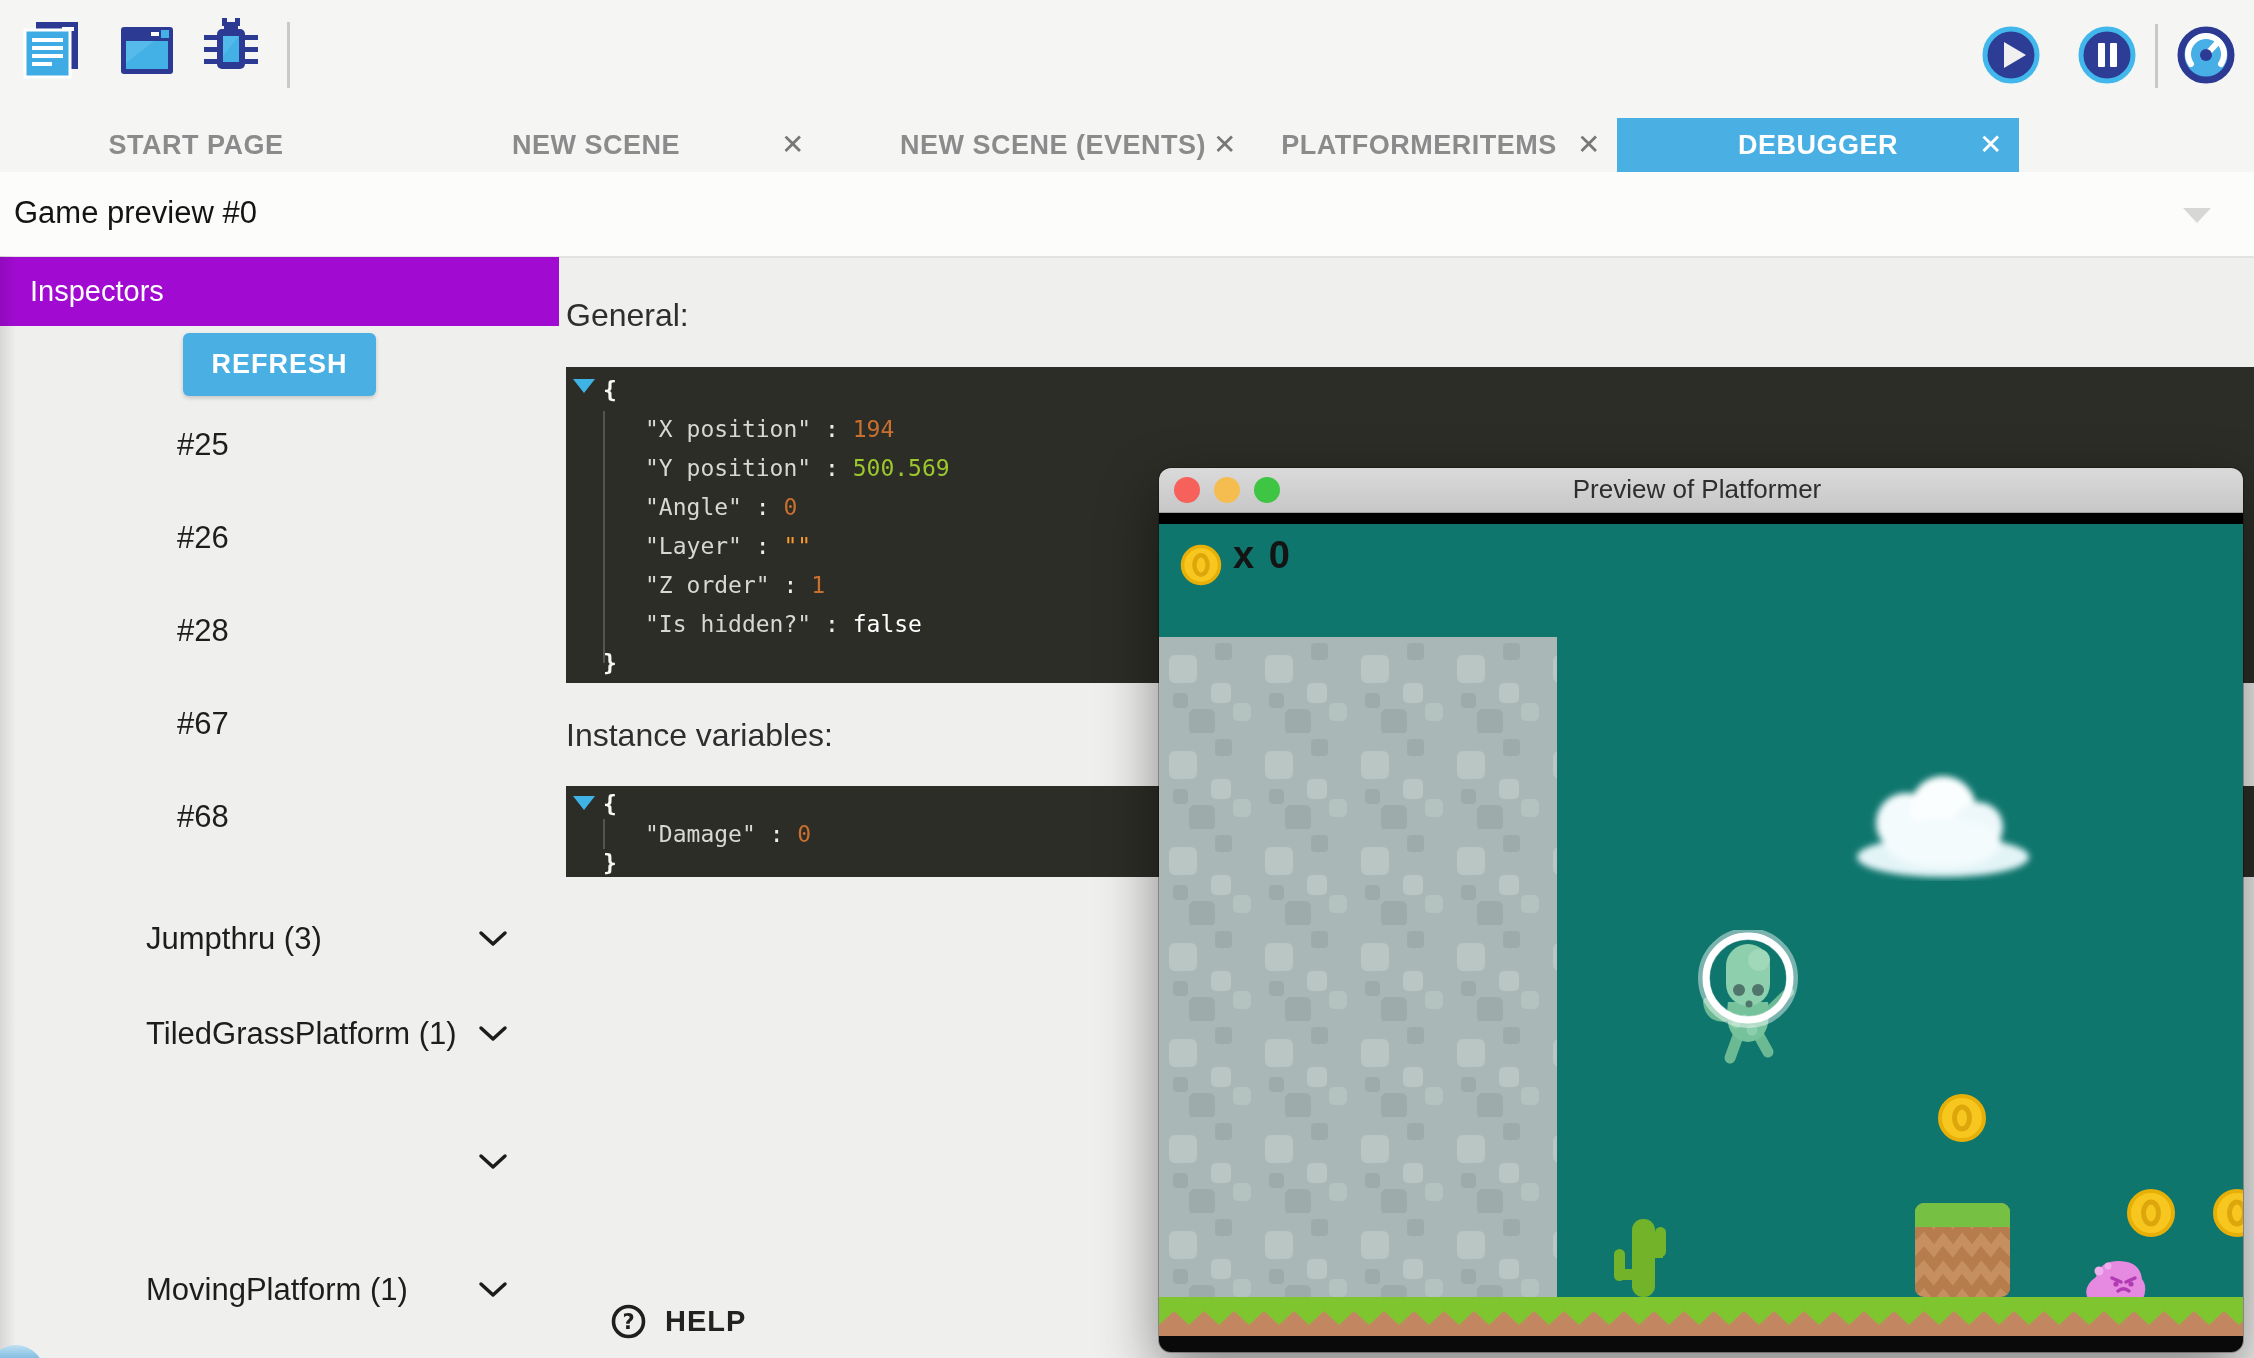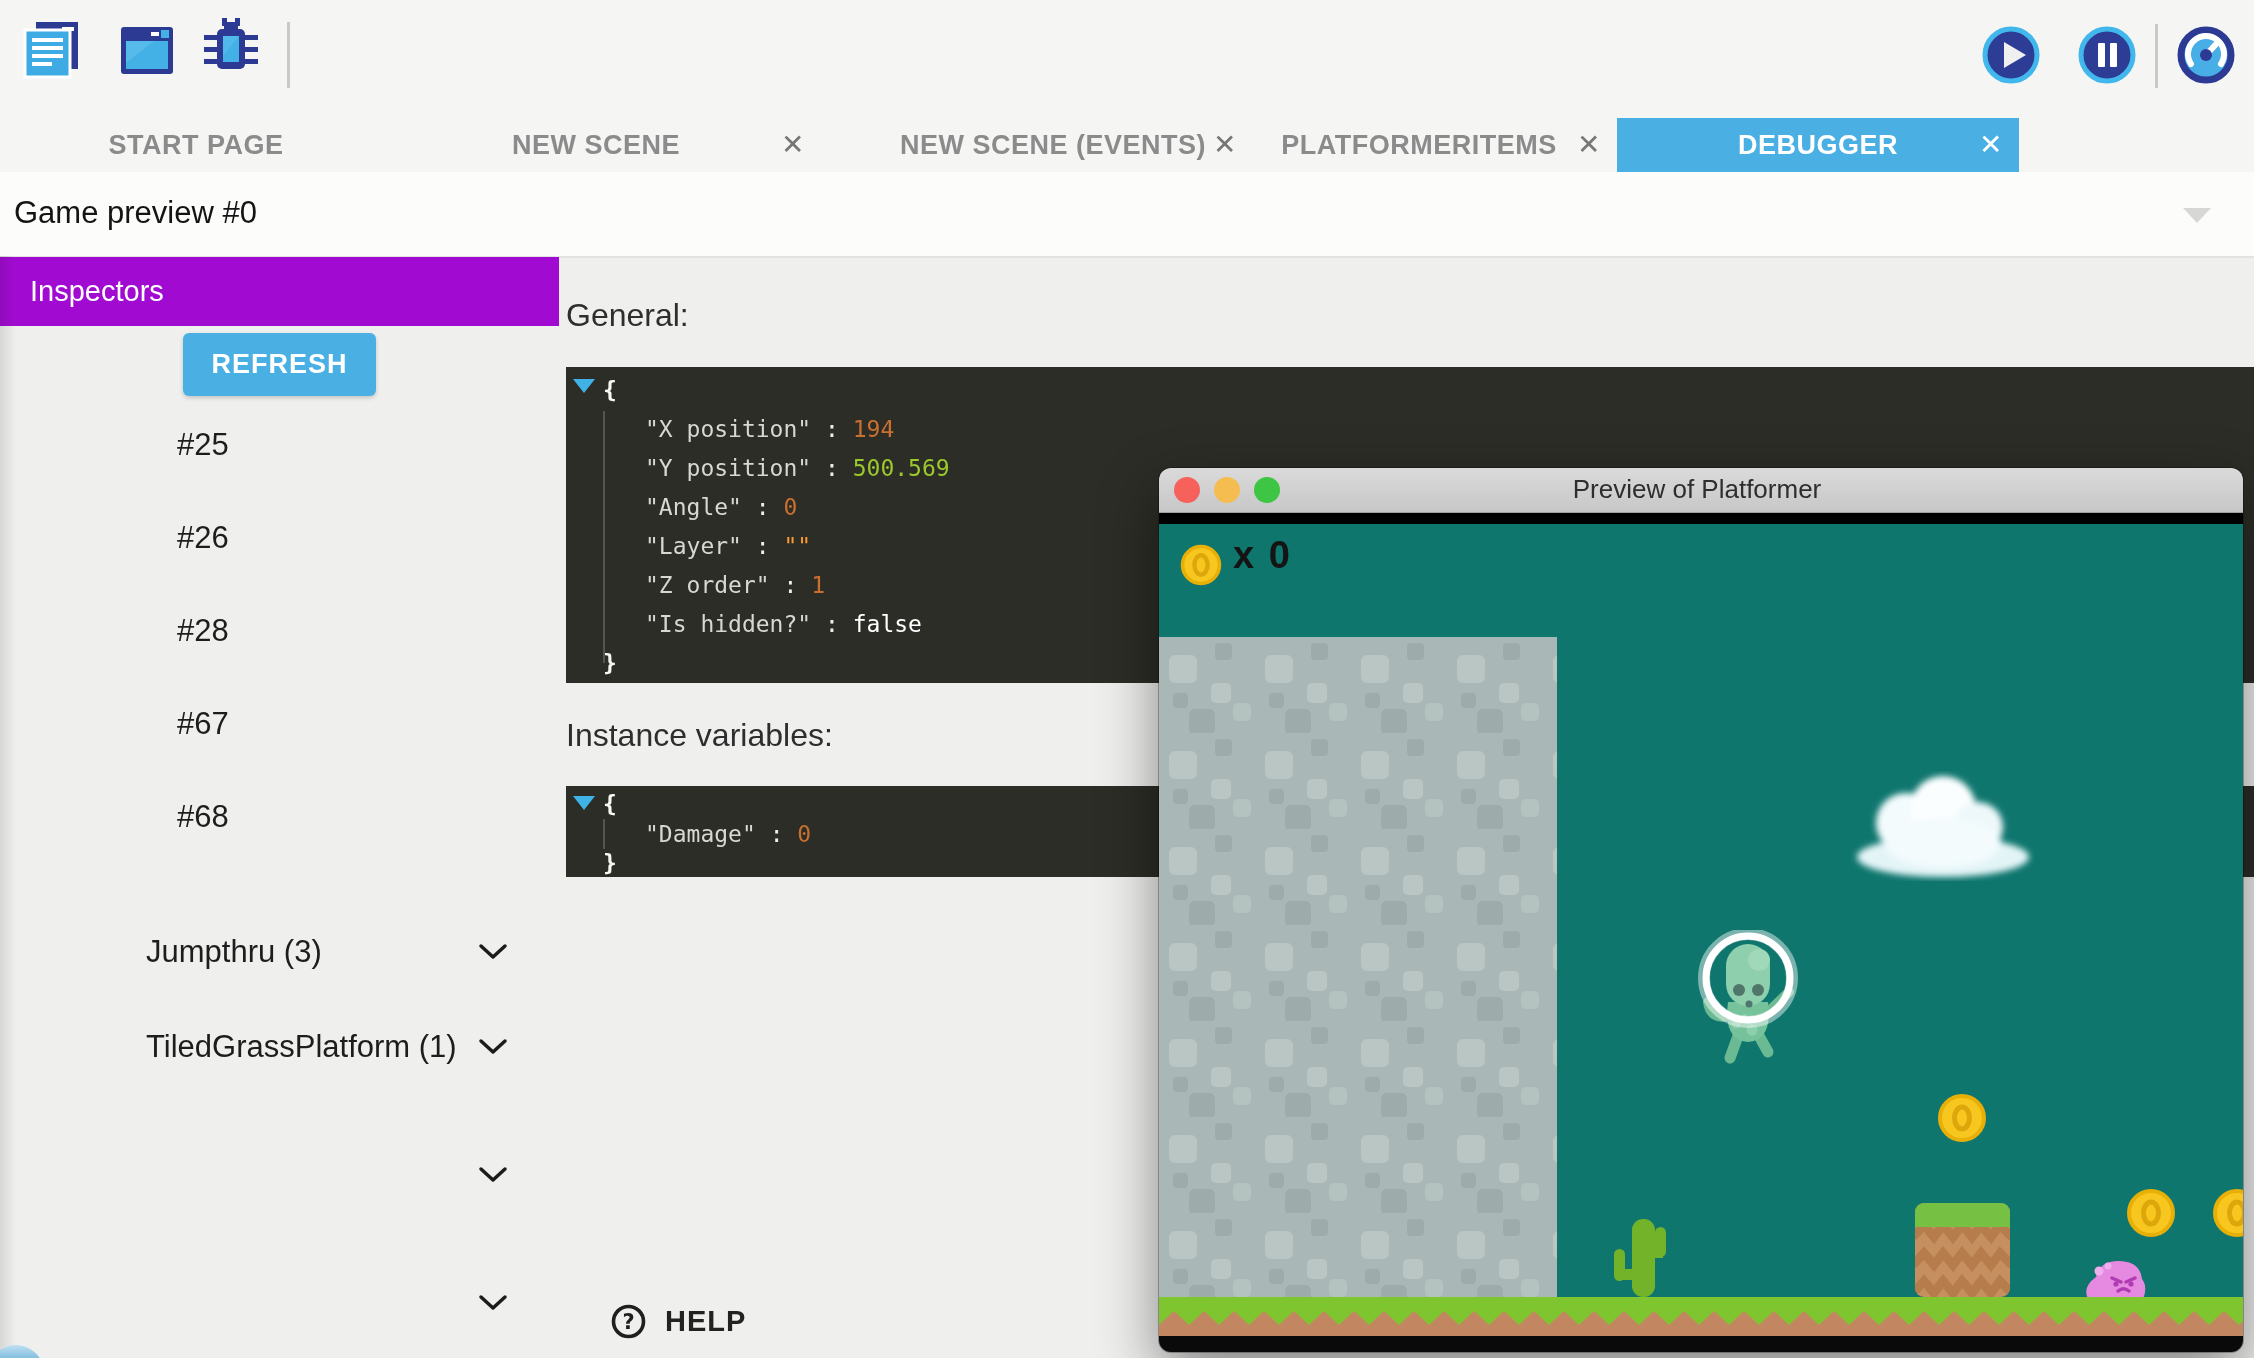--- a/index.html
+++ b/index.html
@@ -28,21 +28,21 @@
 
   
   .sidebar-shadow{position:absolute;left:0;top:256px;width:16px;height:1102px;
                   background:linear-gradient(90deg,rgba(0,0,0,.10),rgba(0,0,0,0));z-index:5;}
   .inspectors-header{position:absolute;left:0;top:257px;width:559px;height:69px;background:#a10bd1;z-index:4;}
   .inspectors-header .label{position:absolute;left:30px;top:0;line-height:69px;color:#ffffff;font-size:29px;font-weight:500;}
   .refresh-btn{position:absolute;left:183px;top:333px;width:193px;height:63px;background:#4ab0e4;
                border:none;border-radius:6px;color:#fff;font-size:27px;font-weight:700;letter-spacing:1px;
                font-family:"Liberation Sans",sans-serif;box-shadow:0 2px 4px rgba(0,0,0,.18);cursor:pointer;z-index:4;}
   .insp-item{position:absolute;left:177px;height:40px;line-height:40px;font-size:31px;color:#1d1d1d;cursor:pointer;}
-  .insp-group{position:absolute;left:146px;width:390px;cursor:pointer;margin-top:13px;}
+  .insp-group{position:absolute;left:146px;width:390px;cursor:pointer;}
   .group-label{width:348px;font-size:31px;line-height:40px;color:#1d1d1d;}
   .group-chevron{position:absolute;right:28px;top:11px;width:30px;height:18px;}
 
   
   .section-label{position:absolute;left:566px;font-size:32px;color:#2e2e2e;}
   .code-block{position:absolute;left:566px;right:0;background:#2d2d27;z-index:1;
               font-family:"DejaVu Sans Mono","Liberation Mono",monospace;font-size:23px;color:#d8d8d2;}
   .code-tri{position:absolute;left:7px;width:0;height:0;border-left:11px solid transparent;
             border-right:11px solid transparent;border-top:14px solid #3fb3e6;}
   .code-lines{position:absolute;left:0;top:0;right:0;}
@@ -197,20 +197,21 @@
         <div class="group-chevron"><svg width="30" height="18" viewBox="0 0 30 18">
             <path d="M3 3 L15 14 L27 3" stroke="#1c1c1c" stroke-width="3.5" fill="none" stroke-linecap="round" stroke-linejoin="round"></path>
           </svg></div>
       </div>
       <div class="insp-group" style="top: 1142px;">
         <div class="group-chevron"><svg width="30" height="18" viewBox="0 0 30 18">
             <path d="M3 3 L15 14 L27 3" stroke="#1c1c1c" stroke-width="3.5" fill="none" stroke-linecap="round" stroke-linejoin="round"></path>
           </svg></div>
       </div>
       <div class="insp-group" style="top: 1270px;">
+        <div class="group-label">MovingPlatform (1)</div>
         <div class="group-chevron"><svg width="30" height="18" viewBox="0 0 30 18">
             <path d="M3 3 L15 14 L27 3" stroke="#1c1c1c" stroke-width="3.5" fill="none" stroke-linecap="round" stroke-linejoin="round"></path>
           </svg></div>
       </div>
     </div>
   <div class="sidebar-shadow"></div>
 
   <div class="section-label" style="top:297px">General:</div>
 
   <div class="code-block lh39" style="top:367px;height:316px">

